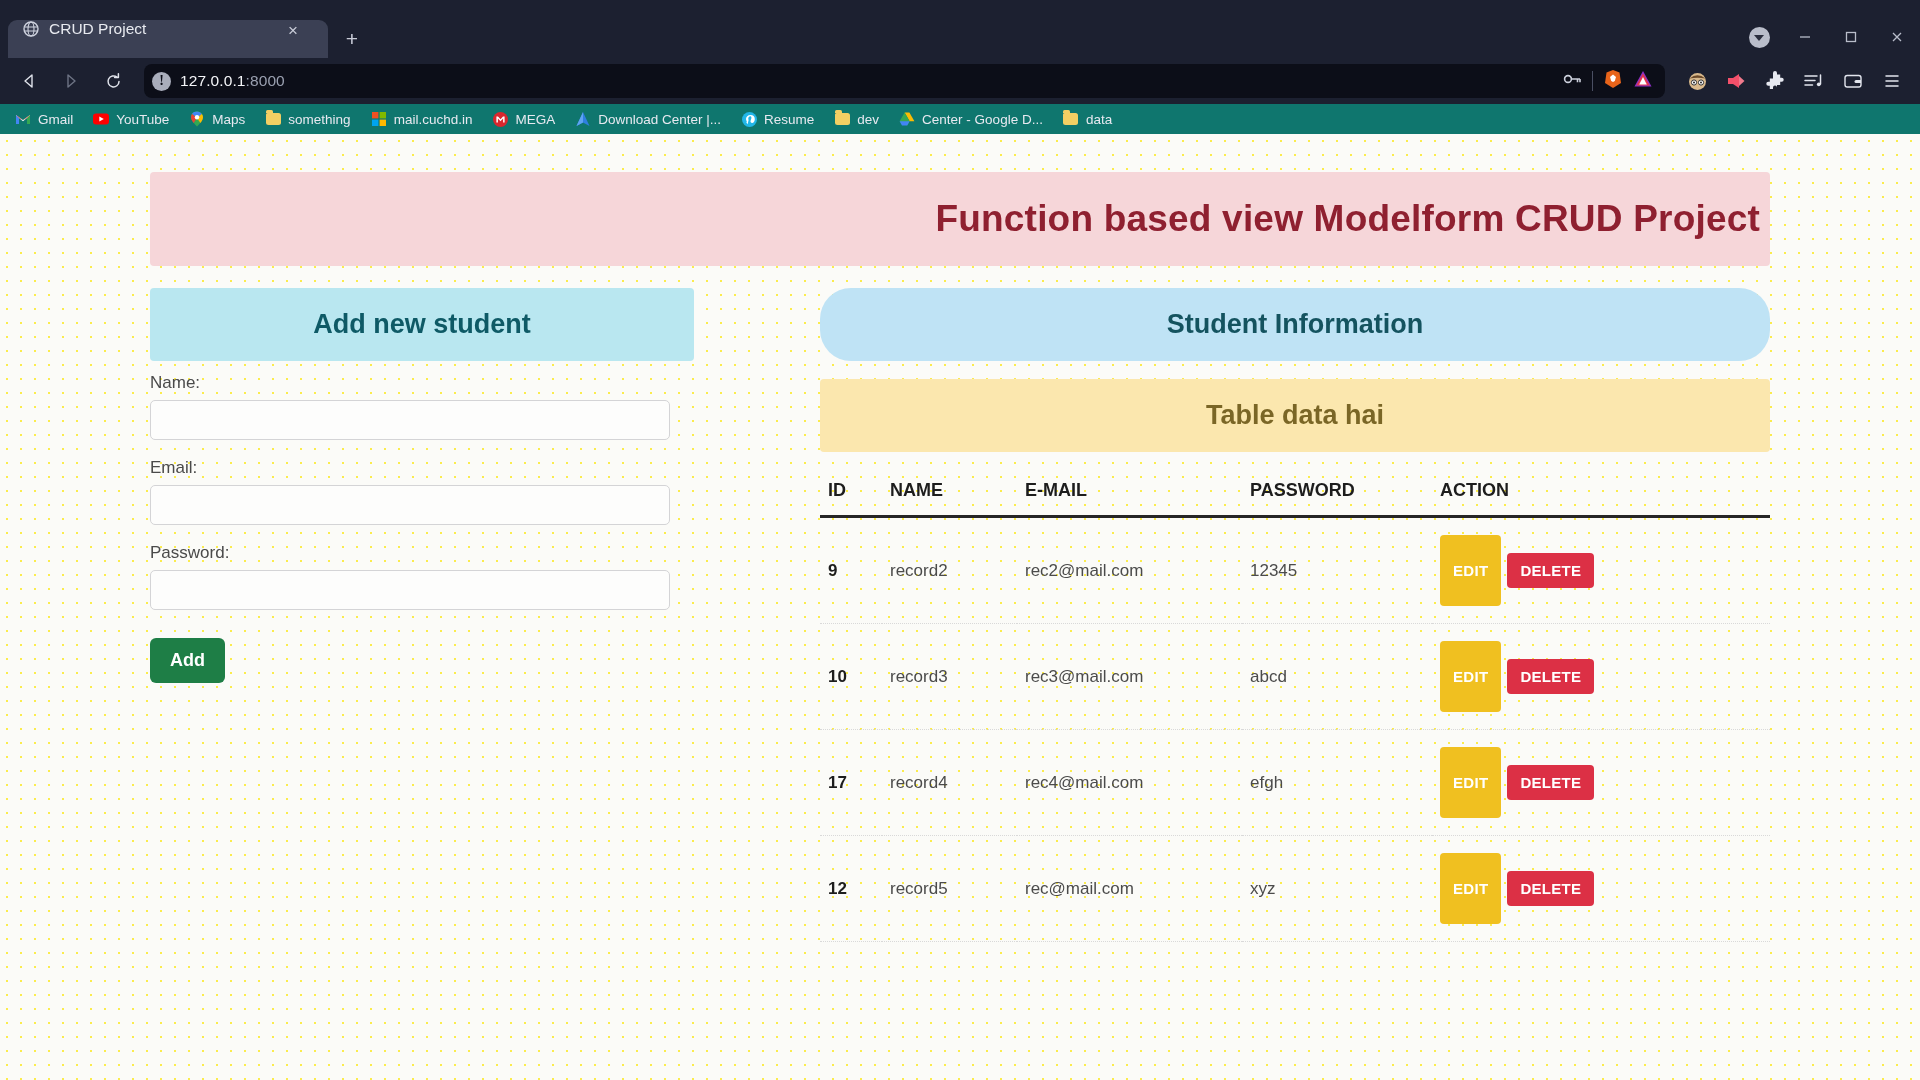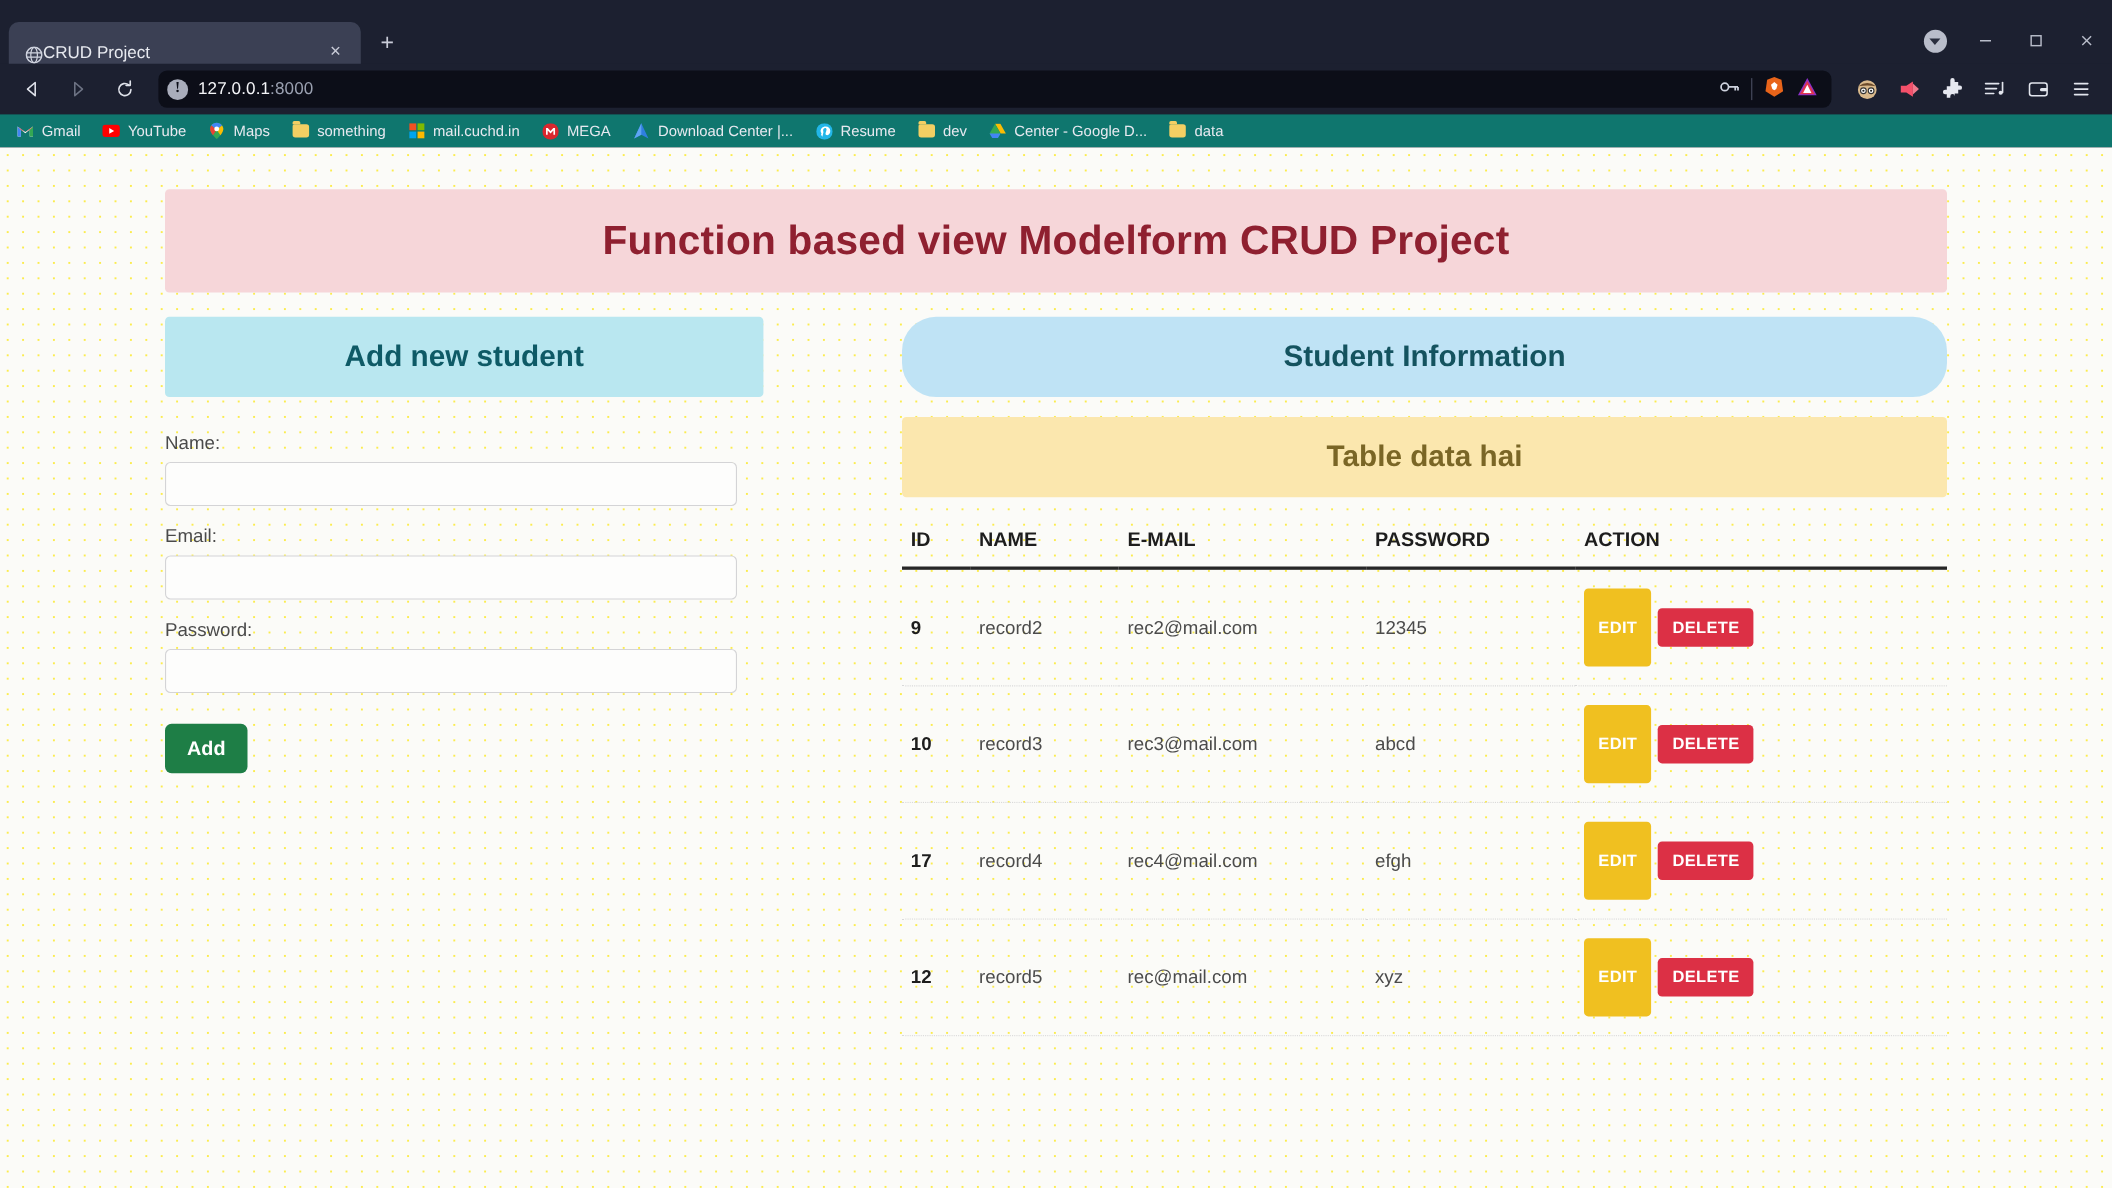--- a/index.html
+++ b/index.html
@@ -19,22 +19,22 @@
 
   
   .tabstrip {
     height: 40px; display: flex; align-items: flex-end;
     padding-left: 8px; position: relative;
   }
   .tab {
     height: 38px; width: 320px;
     background: #3b4054;
     border-radius: 9px 9px 0 0;
-    display: flex; align-items: flex-end; 
-    padding: 0 12px 0 14px;
+    display: flex; align-items: flex-start; gap: 10px;
+    padding: 0 24px 0 14px;
   }
   .tab-favicon {
     width: 17px; height: 17px; flex: 0 0 17px;
     display: flex; align-items: center; justify-content: center;
   }
   .tab-title {
     flex: 1; color: #e8eaf0; font-size: 15.5px;
     white-space: nowrap; overflow: hidden; text-overflow: ellipsis;
   }
   .tab-close {
@@ -121,21 +121,21 @@
     background-image: radial-gradient(#fbec4d 1.1px, transparent 1.2px);
     background-size: 14px 14px;
   }
   .page { padding: 38px 0 0 0; }
   .container { width: 1620px; margin: 0 auto; display: block; }
 
   .banner {
     background: #f6d6d9;
     border-radius: 4px;
     padding: 26px 10px;
-    text-align: center;
+    text-align: right;
   }
   .banner h1 {
     font-size: 37px; font-weight: 700; color: #8f2030; letter-spacing: .2px;
   }
 
   .cols { display: flex; gap: 0; margin-top: 22px; }
   .col-left { width: 560px; padding-right: 16px; }
   .col-spacer { width: 110px; }
   .col-right { flex: 1; }
 
@@ -143,21 +143,21 @@
     border-radius: 4px; text-align: center; padding: 21px 10px;
   }
   .panel-head.cyan { background: #b9e7f0; }
   .panel-head.cyan h2 { color: #0e5a66; font-size: 27px; font-weight: 700; }
   .panel-head.blue { background: #bfe3f5; border-radius: 31px; }
   .panel-head.blue h2 { color: #14535f; font-size: 27px; font-weight: 700; }
   .panel-head.yellow { background: #fbe7ae; margin-top: 18px; }
   .panel-head.yellow h2 { color: #7a6626; font-size: 27px; font-weight: 700; }
 
   
-  .form { margin-top: 32px; }
+  .form { margin-top: 12px; }
   .field { margin-bottom: 18px; }
   .field label {
     display: block; font-size: 17px; color: #4a4a4a; margin-bottom: 7px;
   }
   .field input {
     width: 520px; height: 40px;
     border: 1px solid #d4d4d6; border-radius: 5px;
     background: #fdfdfc; padding: 0 12px;
     font-size: 16px; color: #222; outline: none;
     font-family: "Liberation Sans", sans-serif;

